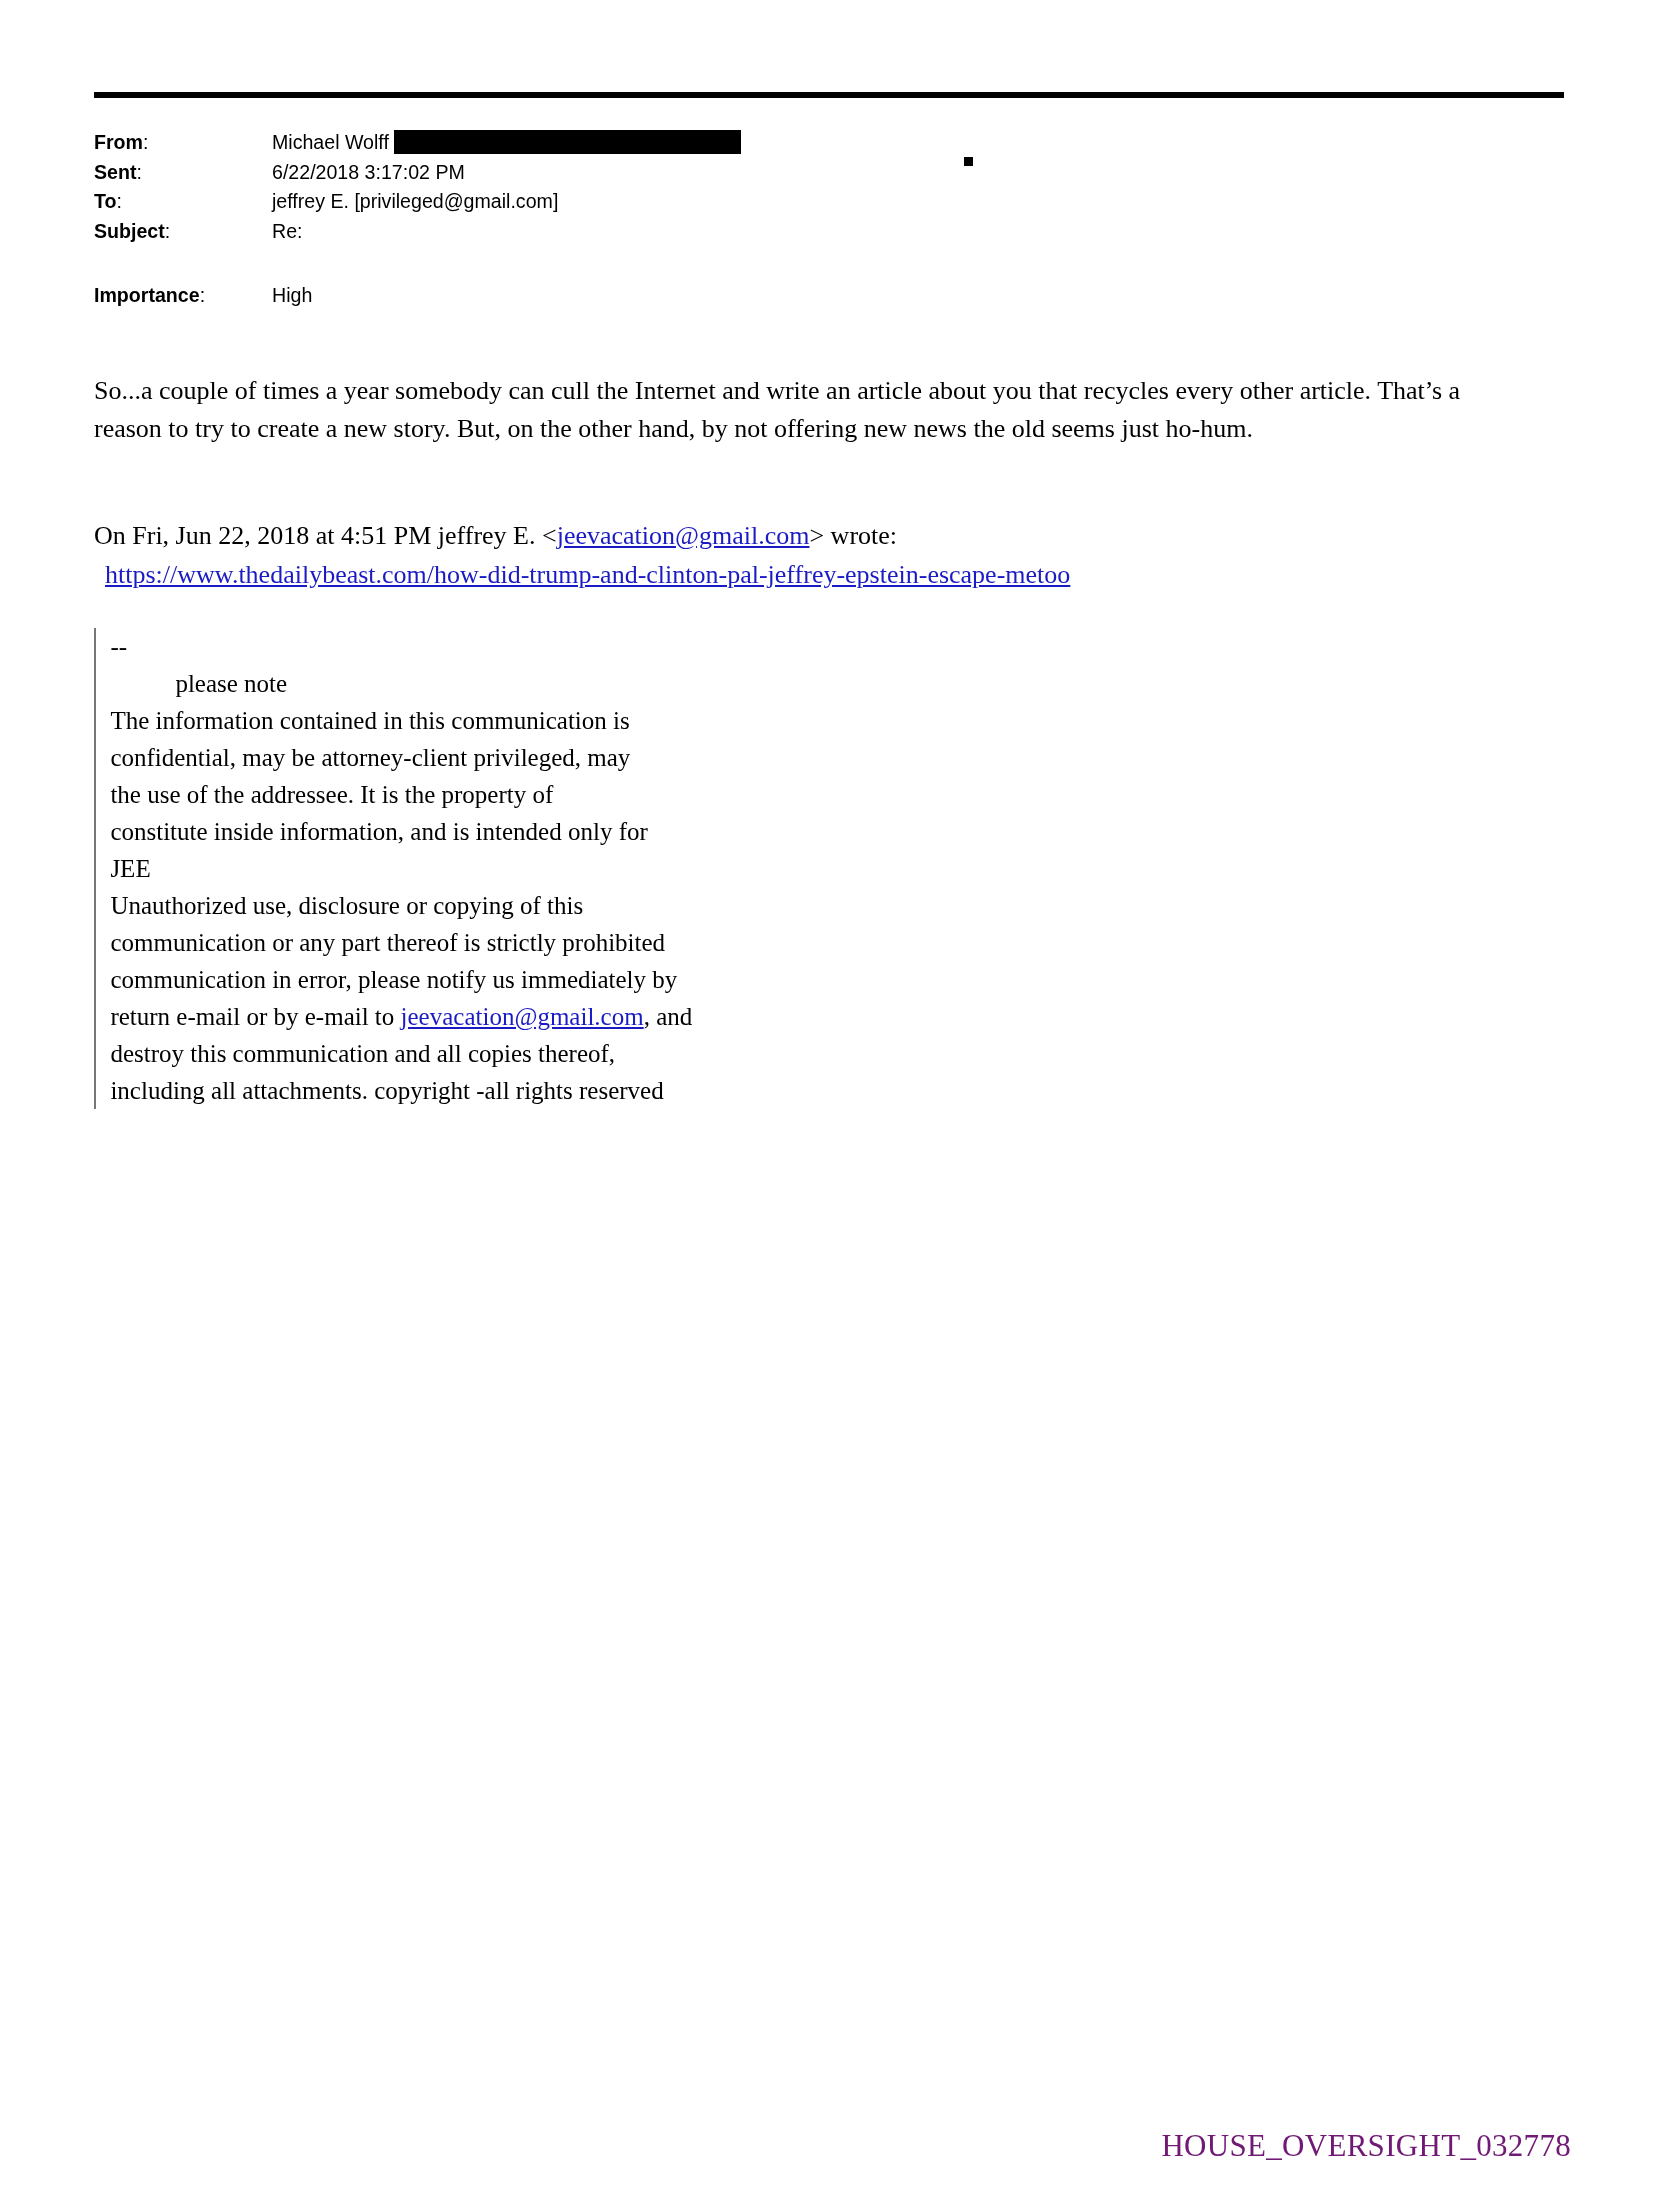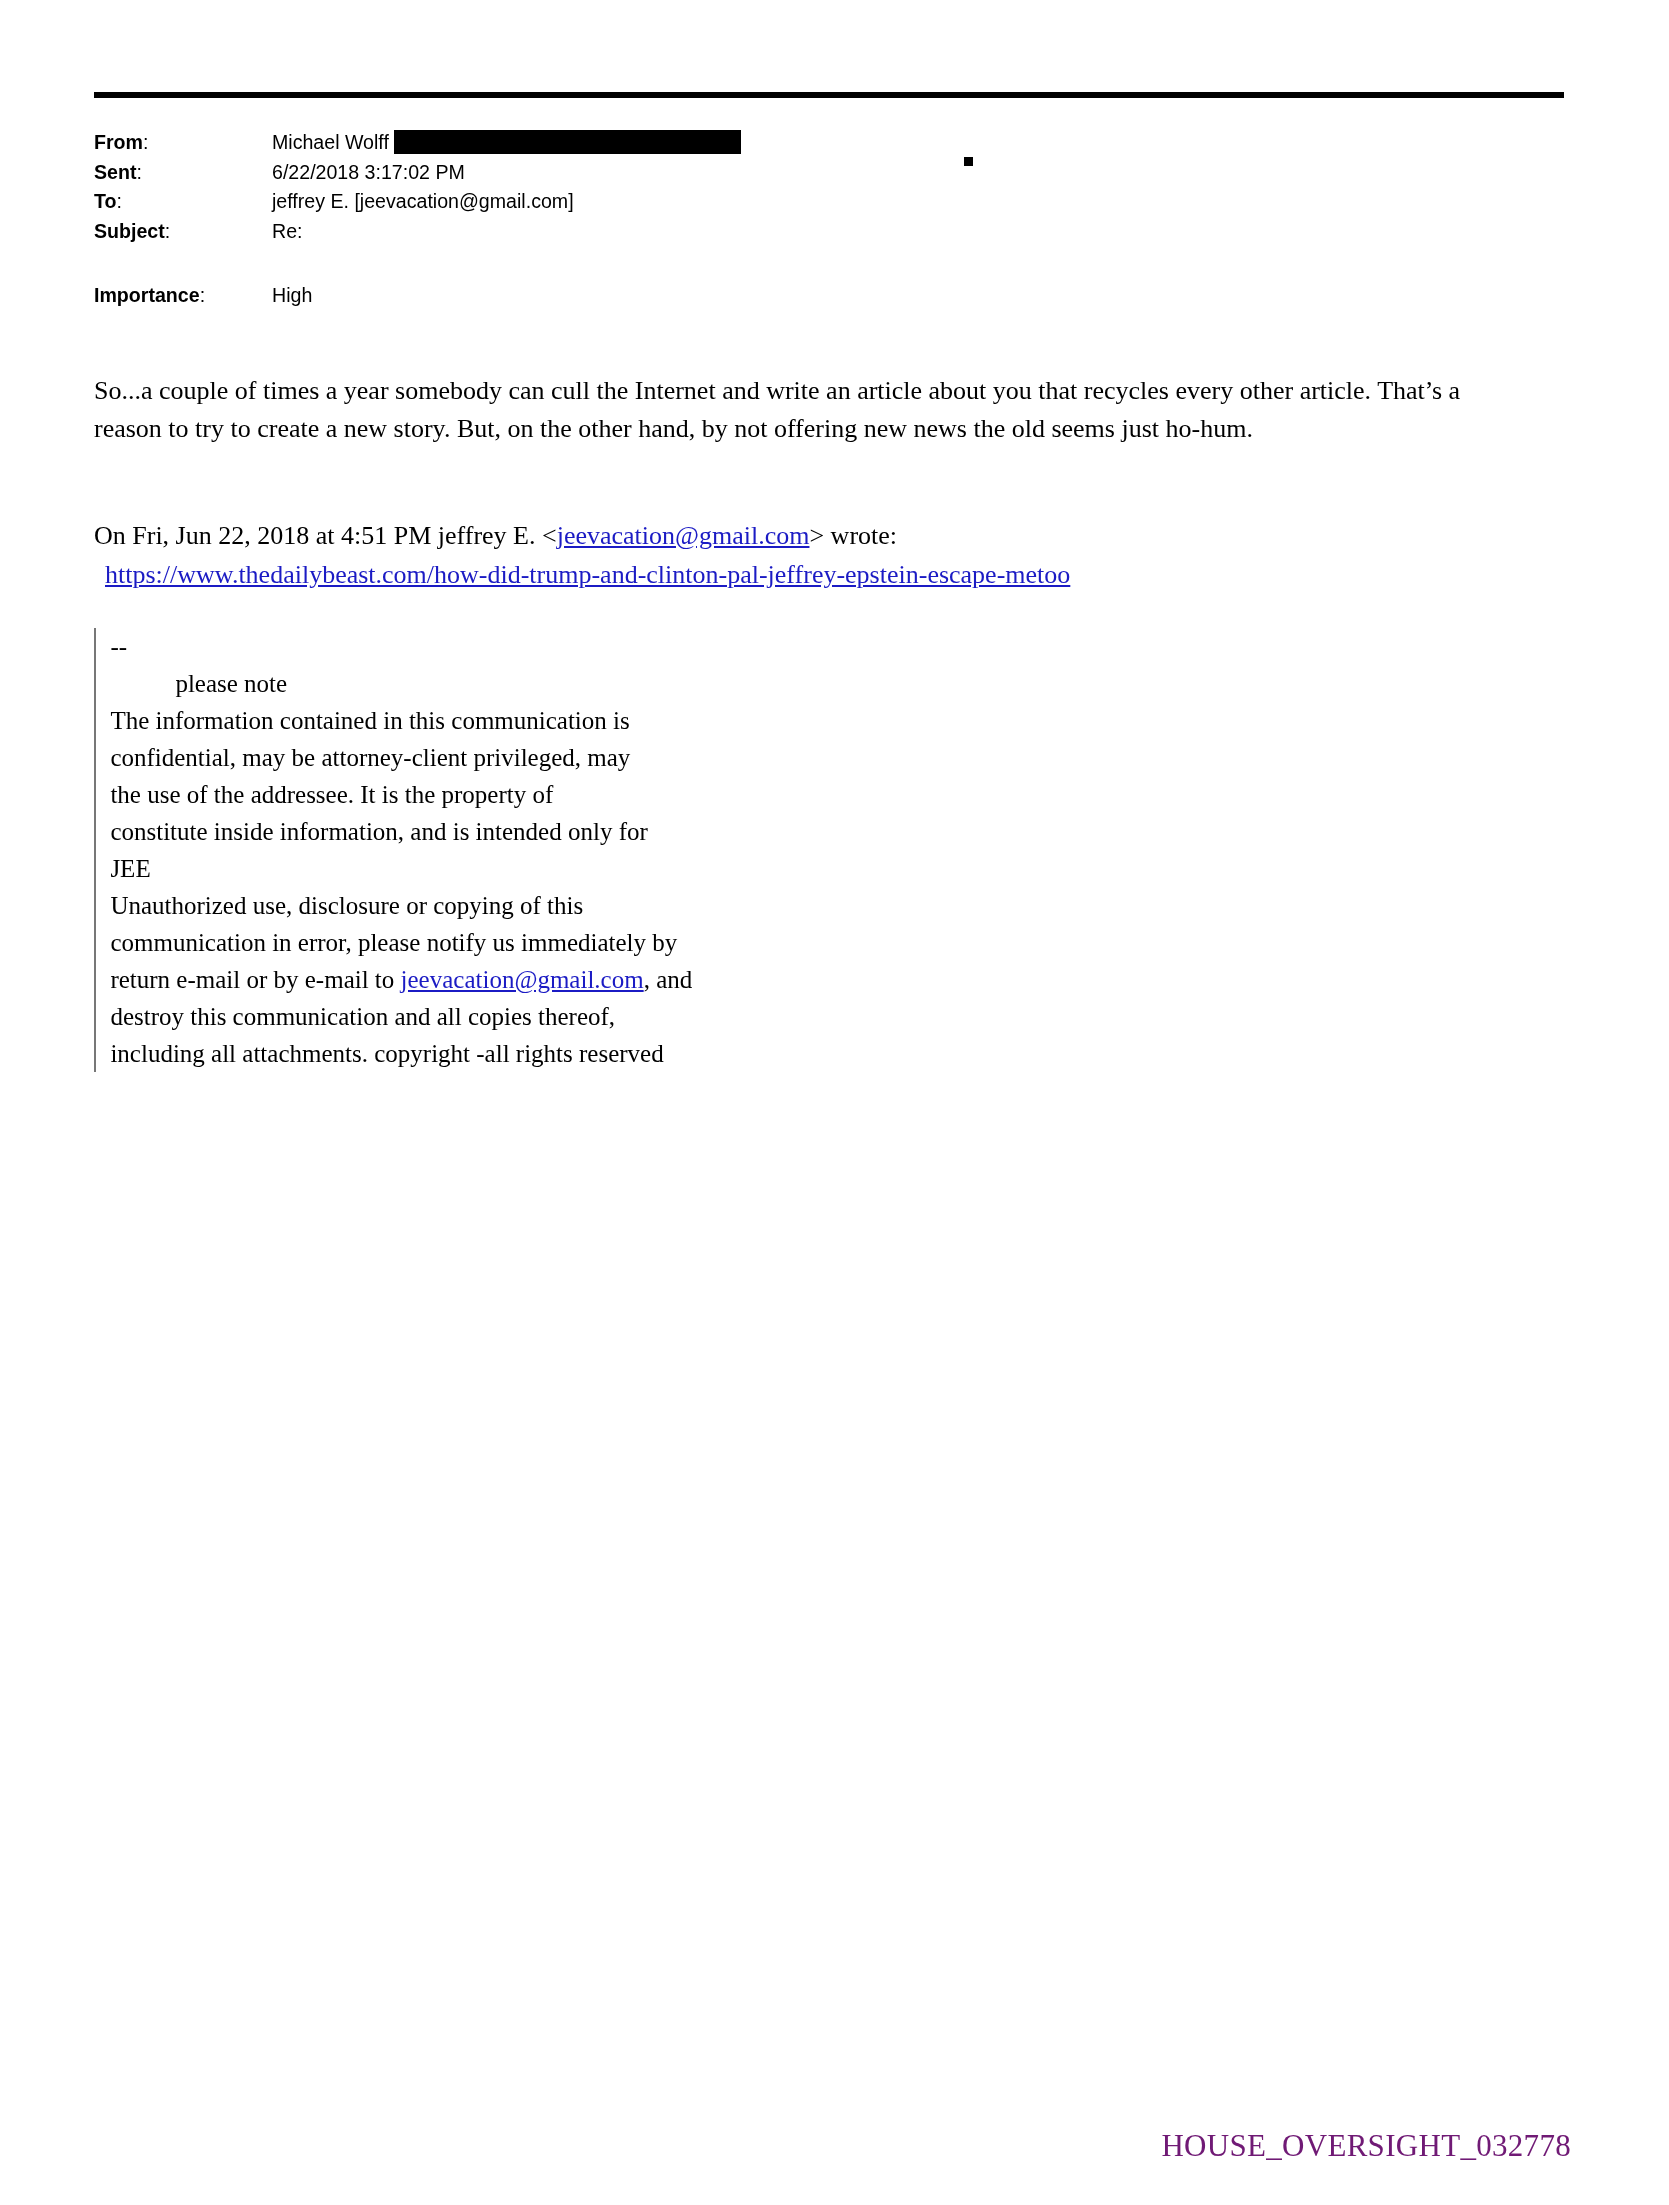--- a/index.html
+++ b/index.html
@@ -154,21 +154,21 @@
       <div class="hdr-value"><span>Michael Wolff</span><span class="redaction"></span></div>
     </div>
 
     <div class="hdr-row">
       <div class="hdr-label"><span>Sent</span><span class="colon">:</span></div>
       <div class="hdr-value">6/22/2018 3:17:02 PM</div>
     </div>
 
     <div class="hdr-row">
       <div class="hdr-label"><span>To</span><span class="colon">:</span></div>
-      <div class="hdr-value">jeffrey E. [jeevacation@gmail.com]</div>
+      <div class="hdr-value">jeffrey E. [privileged@gmail.com]</div>
     </div>
 
     <div class="hdr-row">
       <div class="hdr-label"><span>Subject</span><span class="colon">:</span></div>
       <div class="hdr-value">Re:</div>
     </div>
 
     <div class="hdr-gap"></div>
 
     <div class="hdr-row">
@@ -194,20 +194,21 @@
 
   <div class="quote">
     <div>--</div>
     <div class="indent">please note</div>
     <div>The information contained in this communication is</div>
     <div>confidential, may be attorney-client privileged, may</div>
     <div>the use of the addressee. It is the property of</div>
     <div>constitute inside information, and is intended only for</div>
     <div>JEE</div>
     <div>Unauthorized use, disclosure or copying of this</div>
+    <div>communication or any part thereof is strictly prohibited</div>
     <div>communication in error, please notify us immediately by</div>
     <div>
       <span>return e-mail or by e-mail to </span><a class="link" href="#">jeevacation@gmail.com</a><span>, and</span>
     </div>
     <div>destroy this communication and all copies thereof,</div>
     <div>including all attachments. copyright -all rights reserved</div>
   </div>
 
   <div class="footer-stamp">HOUSE_OVERSIGHT_032778</div>
 

